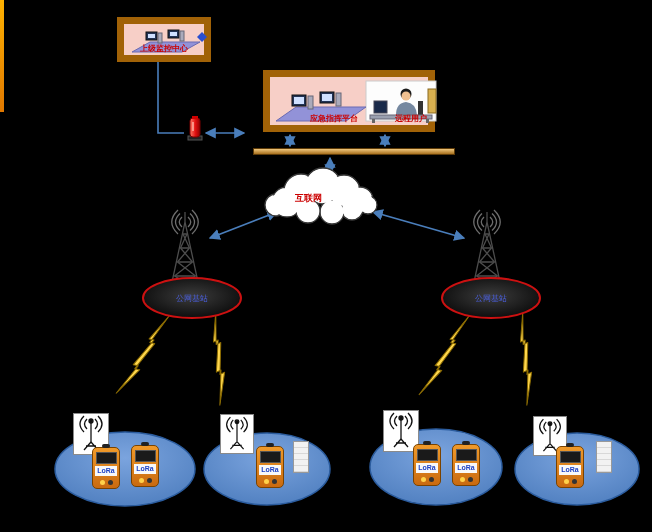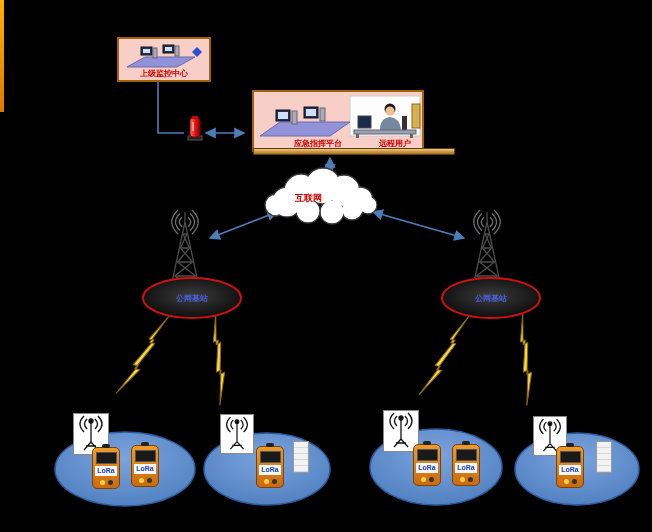--- a/index.html
+++ b/index.html
@@ -1,22 +1,22 @@
 <!DOCTYPE html>
 <html><head>
 <meta charset="utf-8">
 <style>
   html,body{margin:0;padding:0;background:#000;}
   .stage{position:relative;width:652px;height:532px;background:#000;
          font-family:"Liberation Sans",sans-serif;overflow:hidden;}
   .strip{position:absolute;left:0;top:0;width:4px;height:112px;
          background:linear-gradient(180deg,#ffb200,#e07800);}
   svg.overlay{position:absolute;left:0;top:0;}
-  .panel{position:absolute;background:#f7cfc7;border:2px solid #a16207;box-sizing:border-box;margin-top:20px;}
-  .blue-label{position:absolute;color:#4a5fe0;font-weight:bold;font-size:8px;
+  .panel{position:absolute;background:#f7cfc7;border:7px solid #a16207;box-sizing:border-box;}
+  .blue-label{position:absolute;color:#4a5fe0;font-weight:normal;font-size:8px;
               text-align:center;line-height:10px;white-space:nowrap;}
   .internet-label{position:absolute;color:#cc0000;font-weight:bold;font-size:9px;
                   text-align:left;line-height:11px;}
   .bus-bar{position:absolute;left:253px;top:148px;width:202px;height:7px;
            background:linear-gradient(180deg,#f0c87e,#a8701e);
            border:1px solid #5f3c08;box-sizing:border-box;}
   .beacon{position:absolute;left:185px;top:114px;width:20px;height:28px;}
   .whitebox{position:absolute;background:#ffffff;border:1px solid #8a8a8a;box-sizing:border-box;}
   .wdev{position:absolute;width:16px;height:32px;background:#f2f2f2;border:1px solid #999;
         box-sizing:border-box;
@@ -153,21 +153,21 @@
           <stop offset="100%" stop-color="#900000"></stop>
         </linearGradient>
       </defs>
       <rect x="3" y="22" width="14" height="4" fill="#222" stroke="#555"></rect>
       <rect x="5" y="4" width="10" height="19" rx="3" fill="url(#redGrad)" stroke="#7a0000"></rect>
       <rect x="7" y="2" width="6" height="3" fill="#d00000"></rect>
       <line x1="8" y1="8" x2="8" y2="17" stroke="#ffb8aa" stroke-width="1.4"></line>
     </svg>
   </div>
 
-  <div class="panel" style="left:252px;top:70px;width:172px;height:62px;">
+  <div class="panel" style="left:263px;top:70px;width:172px;height:62px;">
     <svg width="170" height="47" viewBox="0 0 170 47">
       <rect x="96" y="4" width="70" height="40" fill="#fdfdfd" stroke="#cccccc"></rect>
       <polygon points="6,44 76,44 96,30 26,30" fill="#9292d8" stroke="#6a6ab2"></polygon>
       <rect x="22" y="18" width="14" height="11" fill="#223355" stroke="#111"></rect>
       <rect x="24" y="20" width="10" height="7" fill="#cfe0ff"></rect>
       <rect x="38" y="19" width="5" height="13" fill="#aab" stroke="#667"></rect>
       <rect x="50" y="15" width="14" height="11" fill="#223355" stroke="#111"></rect>
       <rect x="52" y="17" width="10" height="7" fill="#cfe0ff"></rect>
       <rect x="66" y="16" width="5" height="13" fill="#aab" stroke="#667"></rect>
       <rect x="158" y="12" width="8" height="24" fill="#d8b050" stroke="#8a6a20"></rect>

